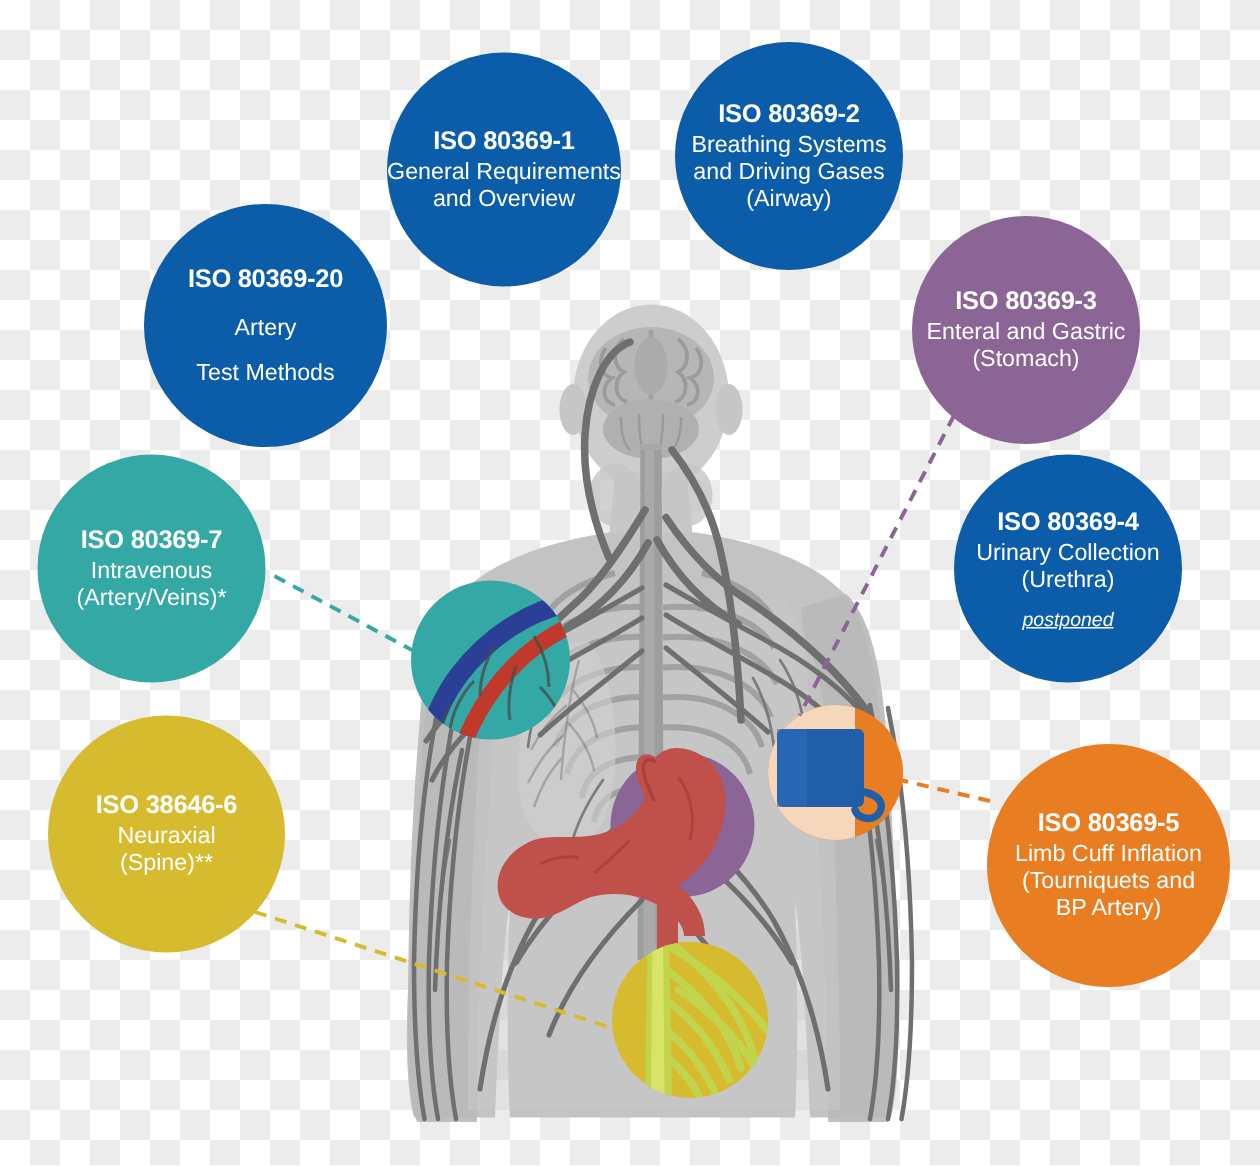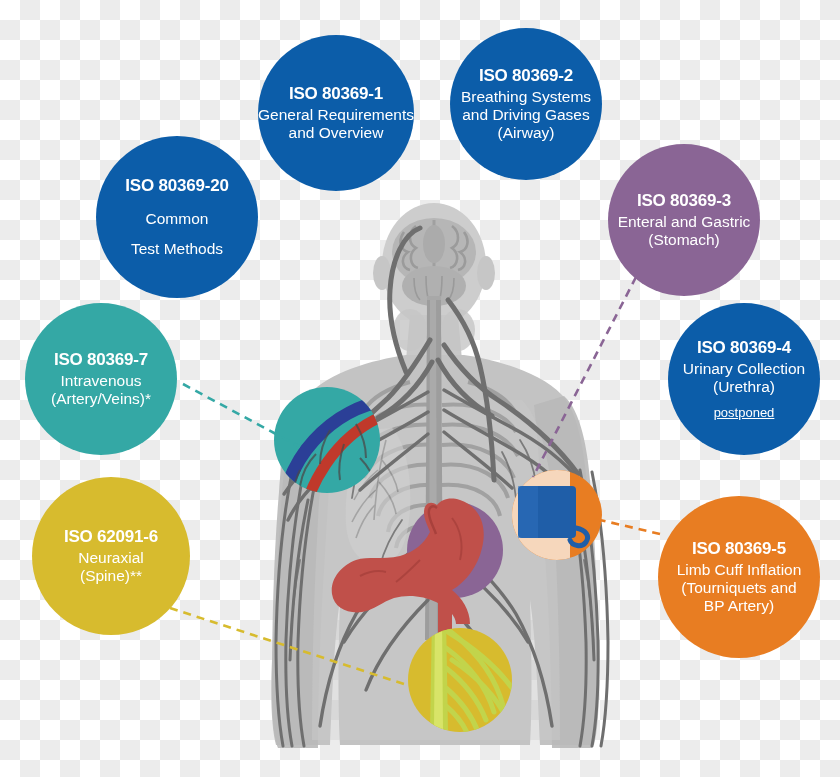--- a/index.html
+++ b/index.html
@@ -49,20 +49,21 @@
     letter-spacing: -0.2px;
     margin-bottom: 2px;
     white-space: nowrap;
   }
   .bubble .b-line {
     font-size: 15.5px;
     white-space: nowrap;
   }
   .bubble .b-note {
     font-size: 13px;
+    font-style: italic;
     text-decoration: underline;
     margin-top: 9px;
   }
 </style>
 </head>
 <body>
 
 <div id="canvas">
 
   <svg id="art" viewBox="0 0 840 777">
@@ -296,21 +297,21 @@
     <g fill="none" stroke-linecap="butt">
       <line x1="183" y1="384" x2="300" y2="447" stroke="#34A8A5" stroke-width="2.6" stroke-dasharray="8 6"></line>
       <line x1="636" y1="277" x2="533" y2="477" stroke="#8A6595" stroke-width="2.6" stroke-dasharray="8 6"></line>
       <line x1="660" y1="534" x2="600" y2="520" stroke="#E87D22" stroke-width="2.6" stroke-dasharray="8 6"></line>
       <line x1="170" y1="608" x2="410" y2="686" stroke="#D7BB2E" stroke-width="2.6" stroke-dasharray="8 6"></line>
     </g>
   </svg>
 
   <div class="bubble" style="left:96px; top:136px; width:162px; height:162px; background:#0C5DA9;gap:12px;">
     <div class="b-title">ISO 80369-20</div>
-    <div class="b-line">Common</div>
+    <div class="b-line">Artery</div>
     <div class="b-line">Test Methods</div>
   </div>
 
   <div class="bubble" style="left:258px; top:35px; width:156px; height:156px; background:#0C5DA9;">
     <div class="b-title">ISO 80369-1</div>
     <div class="b-line">General Requirements</div>
     <div class="b-line">and Overview</div>
   </div>
 
   <div class="bubble" style="left:450px; top:28px; width:152px; height:152px; background:#0C5DA9;">
@@ -319,36 +320,36 @@
     <div class="b-line">and Driving Gases</div>
     <div class="b-line">(Airway)</div>
   </div>
 
   <div class="bubble" style="left:608px; top:144px; width:152px; height:152px; background:#8A6595;">
     <div class="b-title">ISO 80369-3</div>
     <div class="b-line">Enteral and Gastric</div>
     <div class="b-line">(Stomach)</div>
   </div>
 
-  <div class="bubble" style="left:668px; top:303px; width:152px; height:152px; background:#0C5DA9;">
+  <div class="bubble" style="left:636px; top:303px; width:152px; height:152px; background:#0C5DA9;">
     <div class="b-title">ISO 80369-4</div>
     <div class="b-line">Urinary Collection</div>
     <div class="b-line">(Urethra)</div>
     <div class="b-note">postponed</div>
   </div>
 
   <div class="bubble" style="left:658px; top:496px; width:162px; height:162px; background:#E87D22;">
     <div class="b-title">ISO 80369-5</div>
     <div class="b-line">Limb Cuff Inflation</div>
     <div class="b-line">(Tourniquets and</div>
     <div class="b-line">BP Artery)</div>
   </div>
 
   <div class="bubble" style="left:32px; top:477px; width:158px; height:158px; background:#D7BB2E;">
-    <div class="b-title">ISO 62091-6</div>
+    <div class="b-title">ISO 38646-6</div>
     <div class="b-line">Neuraxial</div>
     <div class="b-line">(Spine)**</div>
   </div>
 
   <div class="bubble" style="left:25px; top:303px; width:152px; height:152px; background:#34A8A5;">
     <div class="b-title">ISO 80369-7</div>
     <div class="b-line">Intravenous</div>
     <div class="b-line">(Artery/Veins)*</div>
   </div>
 

